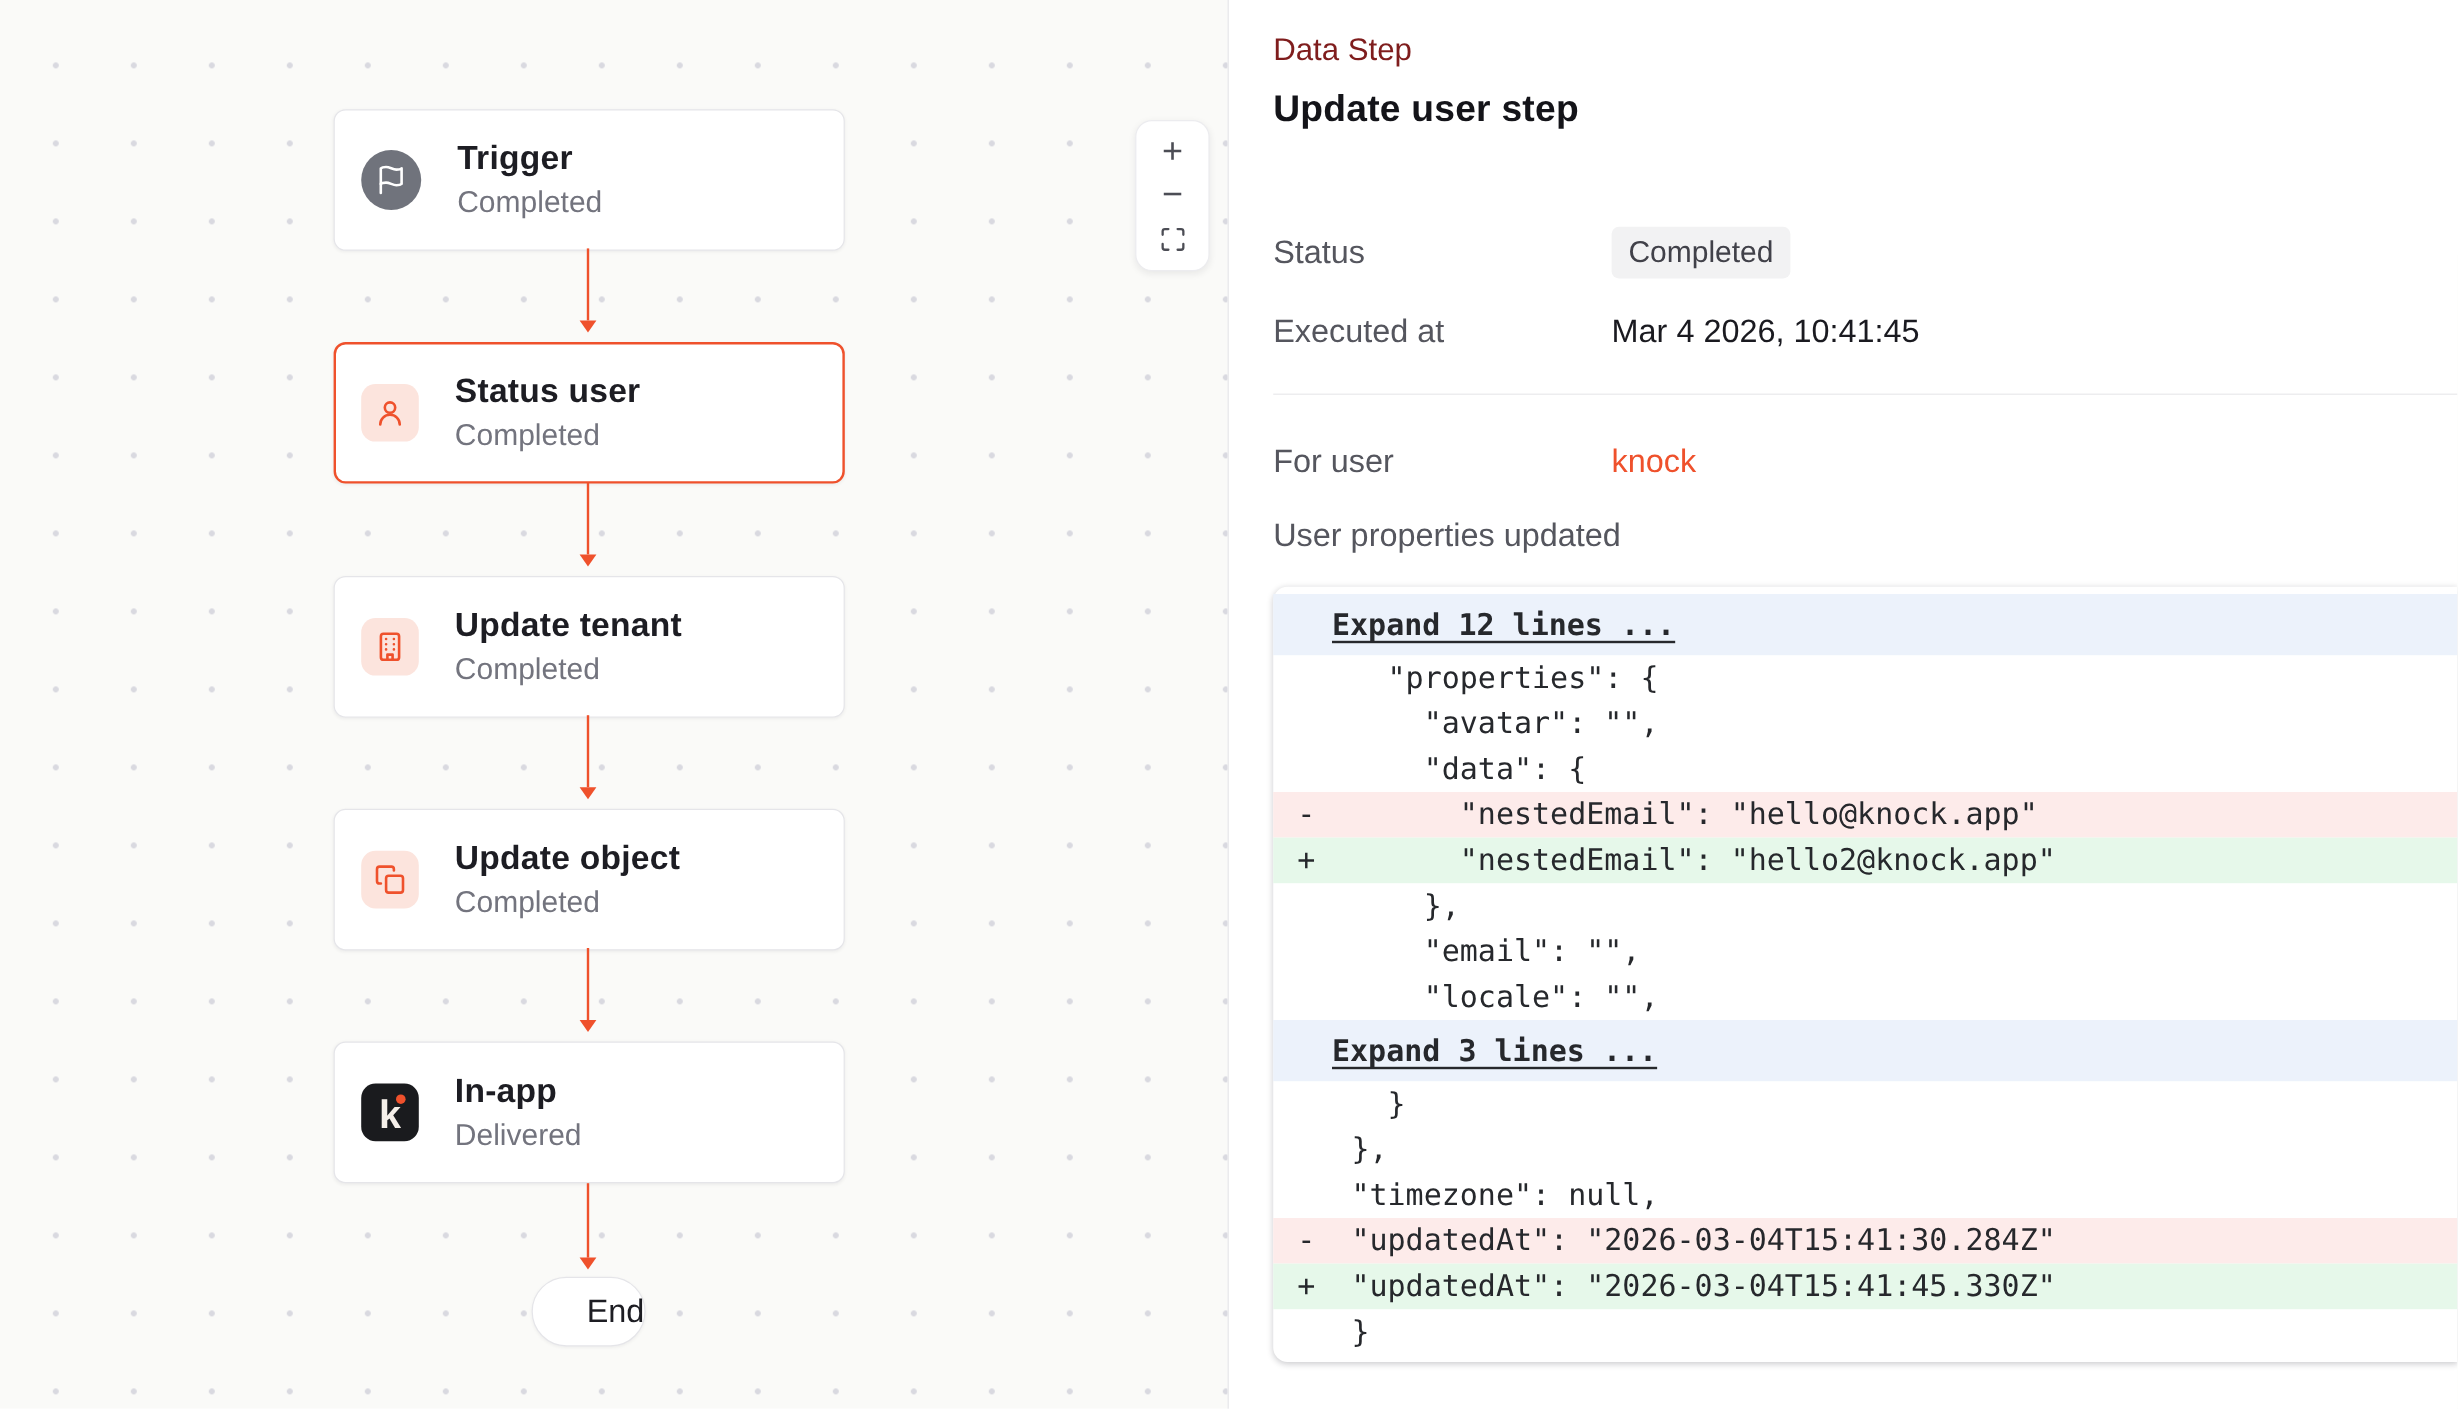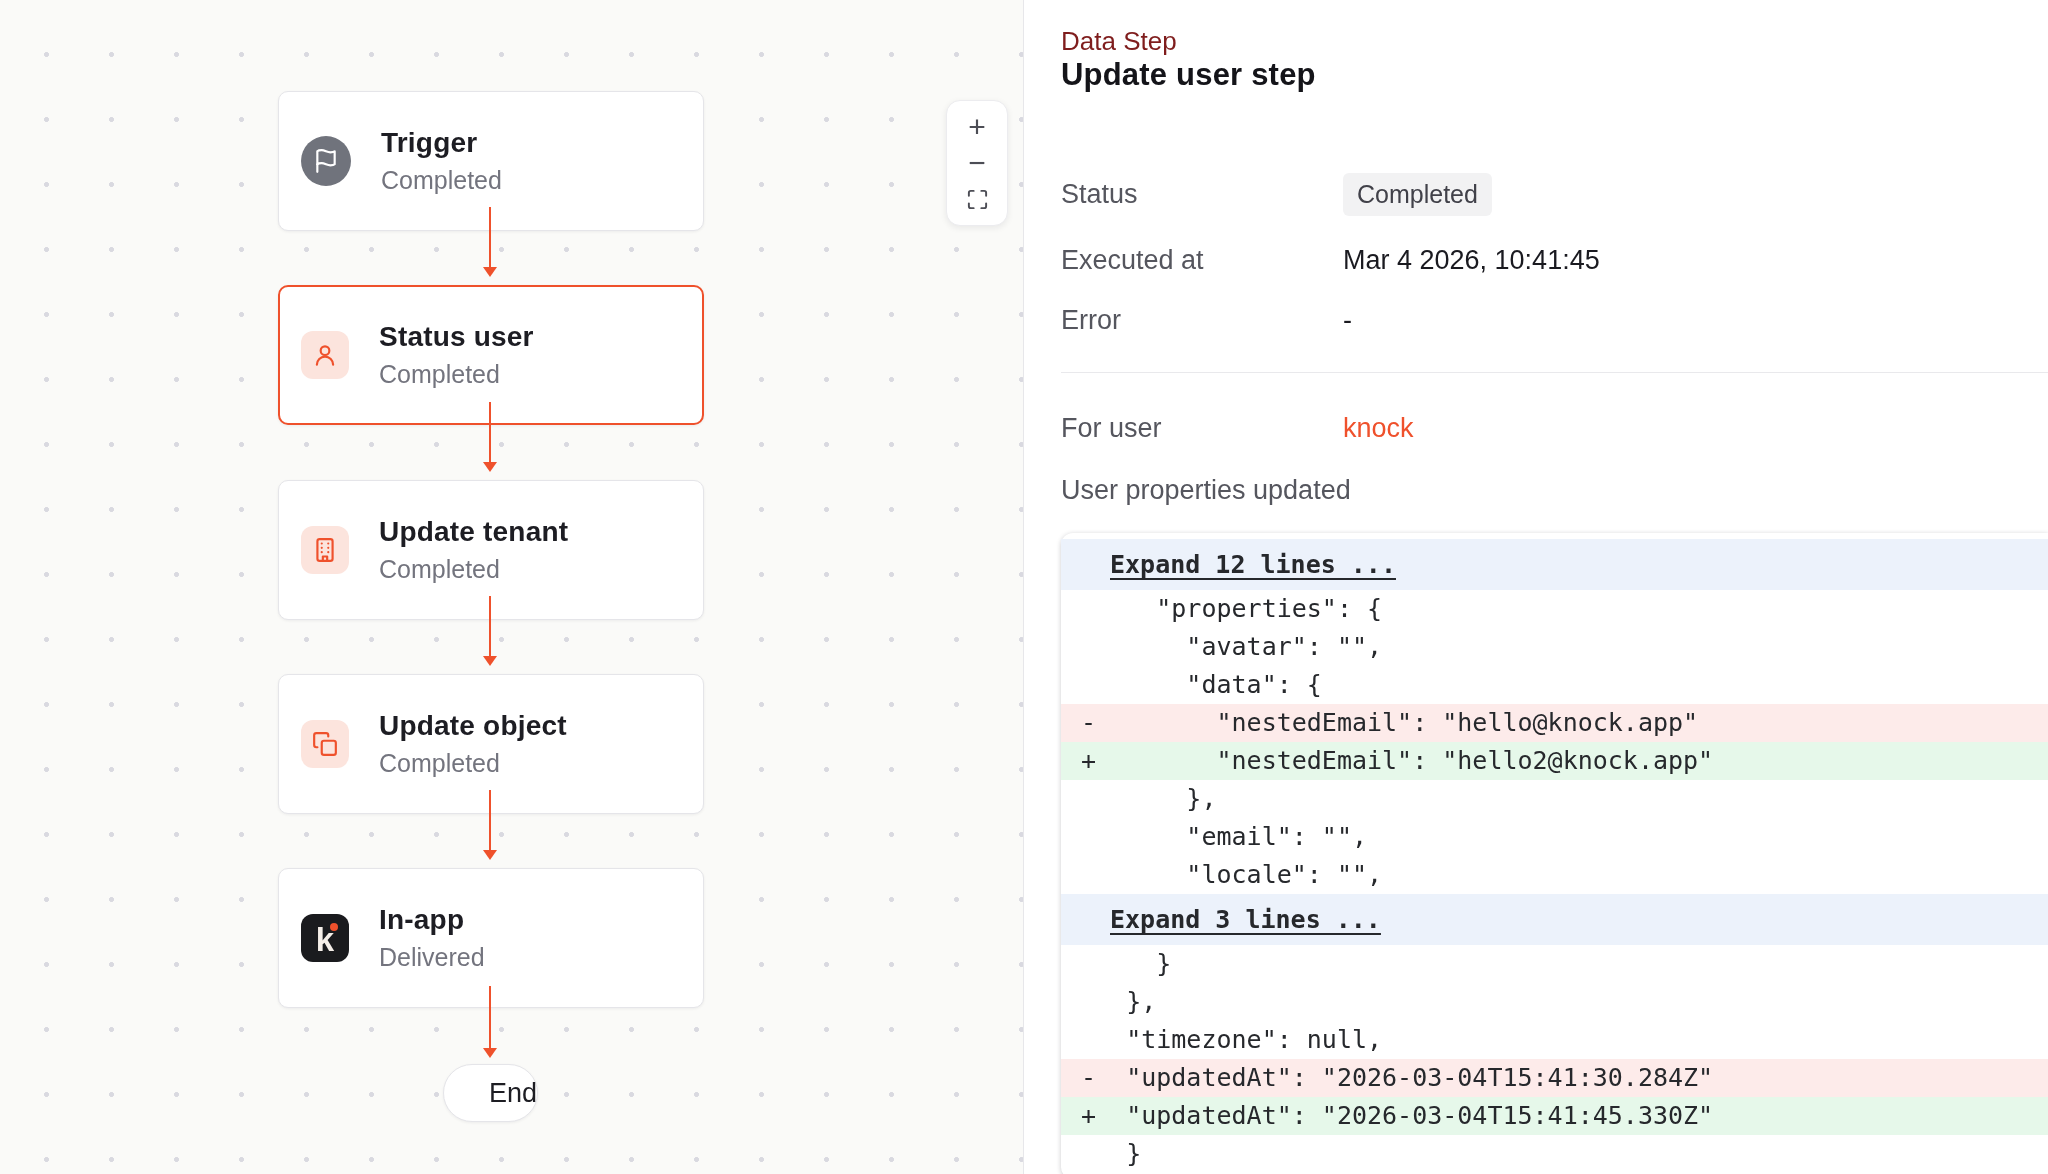--- a/index.html
+++ b/index.html
@@ -16,21 +16,21 @@
     position:relative;
     width:1024px; height:1174px;
     background-color:#fafaf8;
     background-image: radial-gradient(#d9d9e0 2.2px, transparent 2.7px);
     background-size:65px 65px;
     background-position:14px 22px;
     border-right:1px solid #e7e7ea;
     flex:none;
   }
   .node {
-    position:absolute; left:278px; width:426px; height:140px;
+    position:absolute; left:278px; width:426px; height:118px;
     background:#fff; border:1px solid #e5e5e9; border-radius:10px;
     box-shadow:0 1px 3px rgba(25,25,35,.06);
     display:flex; align-items:center; padding-left:22px; gap:30px;
     cursor:pointer;
   }
   .node.selected { border:2px solid #ef512c; padding-left:21px; }
   .node-title { font-size:28px; font-weight:600; color:#1d1d23; letter-spacing:.2px; }
   .node-sub { font-size:25px; color:#73747e; margin-top:7px; }
   .icon-box { width:48px; height:48px; border-radius:12px; display:flex; align-items:center; justify-content:center; flex:none; }
   .icon-gray { background:#70737c; border-radius:50%; width:50px; height:50px; }
@@ -61,21 +61,21 @@
   .zoom-btn {
     width:46px; height:36px; border:none; background:transparent;
     font-size:30px; color:#4c4d55; cursor:pointer;
     display:flex; align-items:center; justify-content:center; line-height:1;
     font-family:"Liberation Sans", sans-serif;
   }
 
   
   .panel { flex:1; background:#fff; padding:26px 0 0 37px; overflow:hidden; }
   .eyebrow { font-size:26px; color:#7f1d1d; }
-  .page-title { font-size:31px; font-weight:700; color:#141419; margin-top:0; letter-spacing:.2px; }
+  .page-title { font-size:31px; font-weight:700; color:#141419; margin-top:16px; letter-spacing:.2px; }
 
   .fields { margin-top:80px; }
   .field-row { display:flex; align-items:center; margin-bottom:29px; }
   .field-label { width:282px; flex:none; font-size:27px; color:#55565e; }
   .field-value { font-size:27px; color:#1a1a20; }
   .badge {
     display:inline-block; background:#f2f2f3; color:#414149;
     font-size:25px; padding:7px 14px; border-radius:6px;
   }
   .divider { border:none; border-top:1px solid #e9e9ec; margin:36px 0 0 0; }
@@ -202,24 +202,20 @@
 
   <div class="fields">
     <div class="field-row">
       <div class="field-label">Status</div>
       <span class="badge">Completed</span>
     </div>
     <div class="field-row">
       <div class="field-label">Executed at</div>
       <div class="field-value">Mar 4 2026, 10:41:45</div>
     </div>
-    <div class="field-row" style="margin-bottom:0">
-      <div class="field-label">Error</div>
-      <div class="field-value">-</div>
-    </div>
   </div>
 
   <hr class="divider">
 
   <div class="field-row for-user-row">
     <div class="field-label">For user</div>
     <div class="field-value link-red">knock</div>
   </div>
 
   <div class="diff-label">User properties updated</div>

